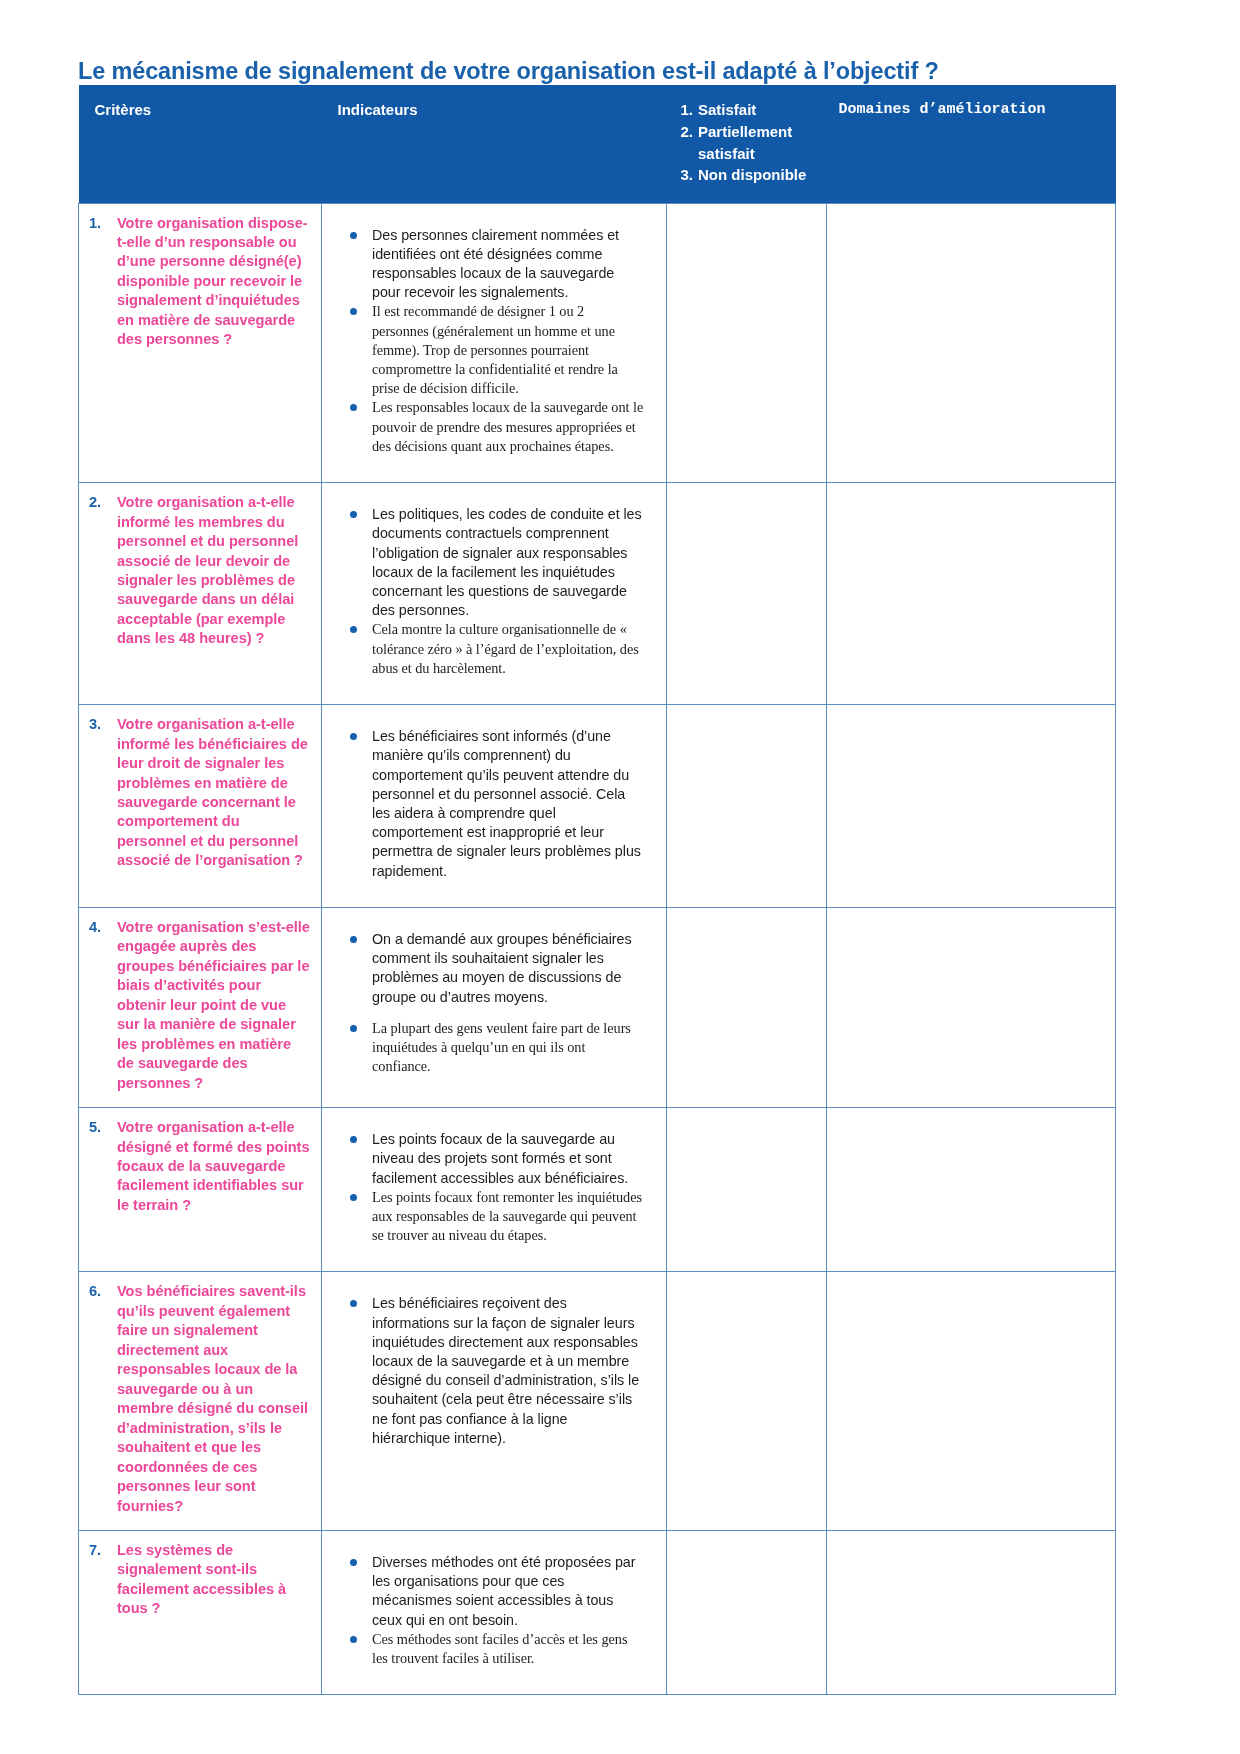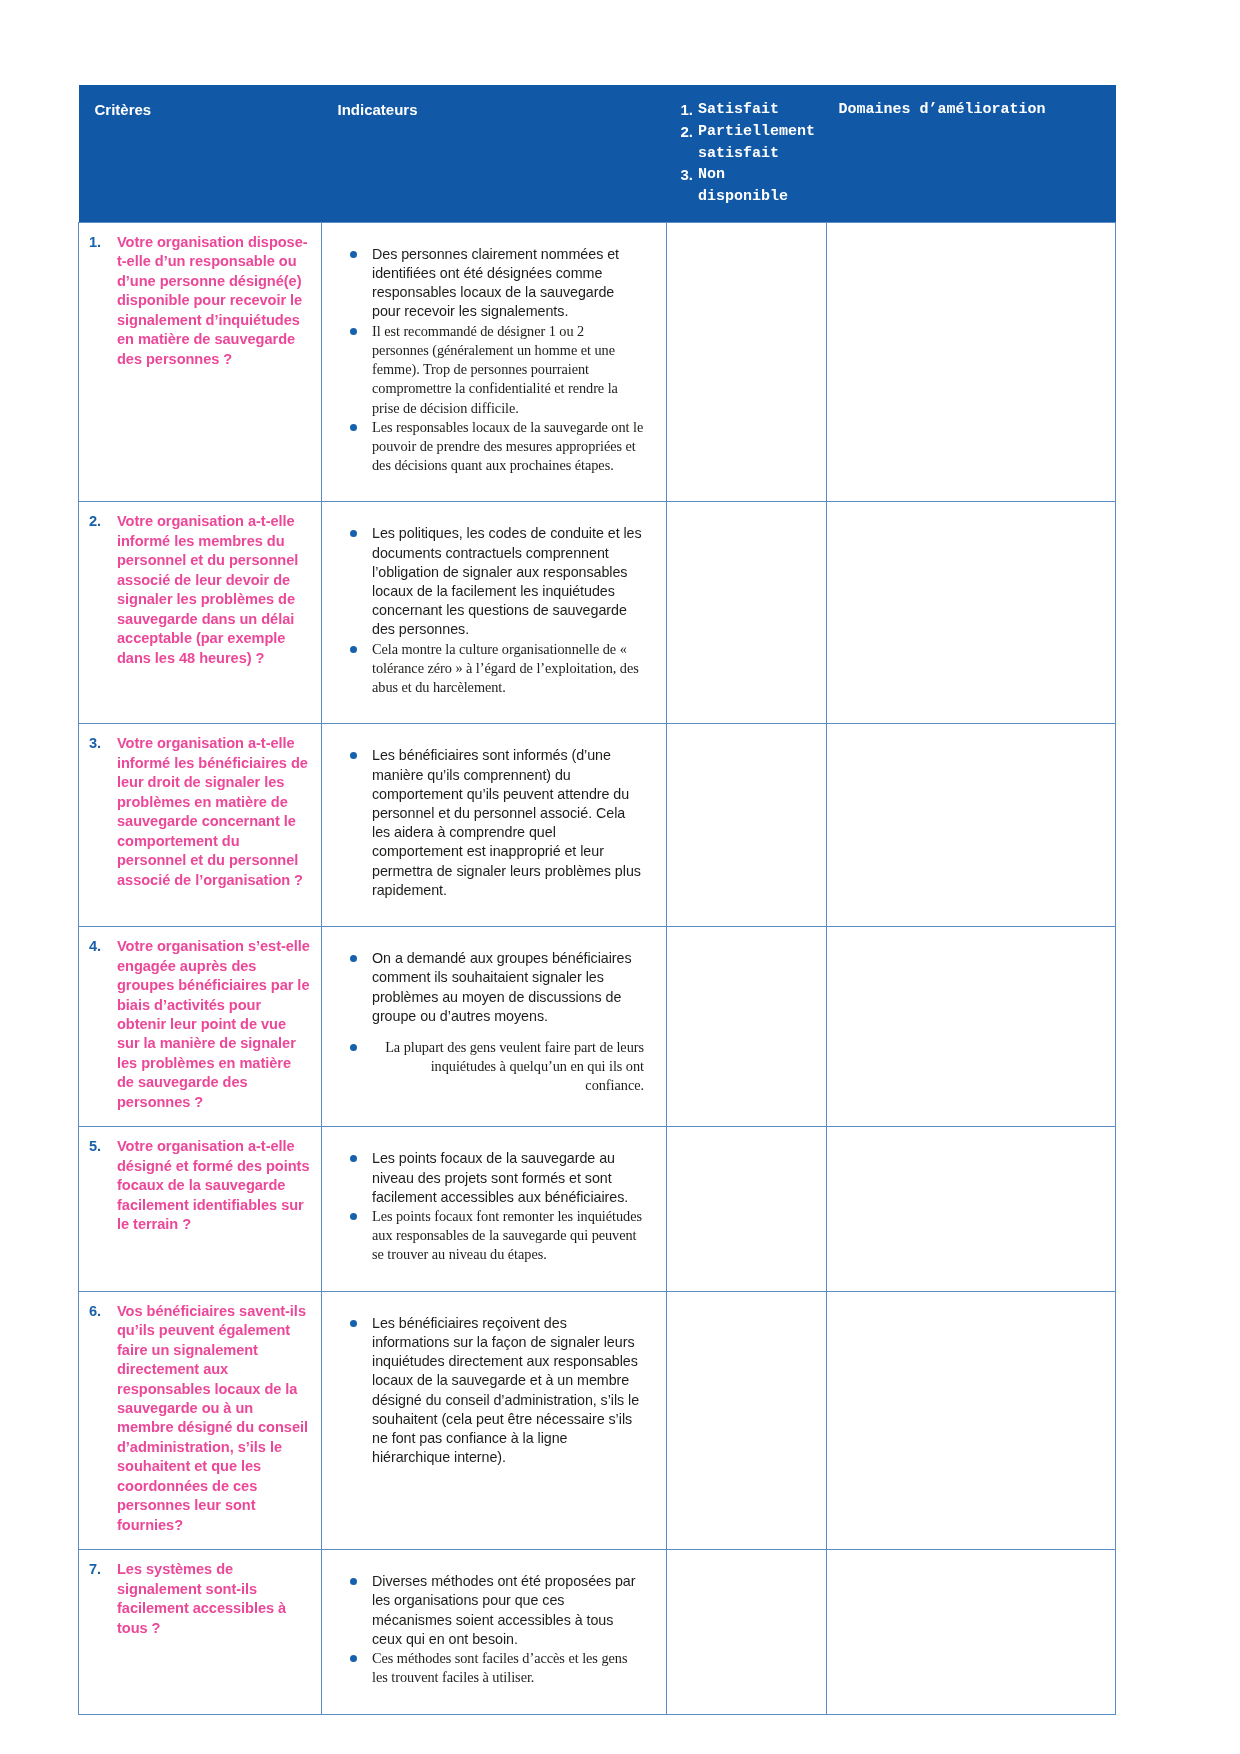--- a/index.html
+++ b/index.html
@@ -65,21 +65,21 @@
     margin: 0;
     padding: 0;
     list-style: none;
   }
   .rating-list li {
     display: flex;
     gap: 5px;
     line-height: 1.45;
   }
   .rating-list li .num { flex: 0 0 auto; }
-  .rating-list li .txt { flex: 1 1 auto; font-family: Liberation Mono, monospace; }
+  .rating-list li .txt { flex: 1 1 auto; }
 
   tbody td {
     border: 1px solid #5b8cc4;
     vertical-align: top;
     padding: 0;
     background: #ffffff;
   }
   td.criteria-cell {
     padding: 10px 10px 14px 10px;
   }
@@ -125,28 +125,29 @@
   ul.ind-list li .bullet {
     position: absolute;
     left: 8px;
     top: 6px;
     width: 7px;
     height: 7px;
     border-radius: 50%;
     background: #1561ad;
     display: block;
   }
-  ul.ind-list.spaced li + li { margin-top: 12px; text-align: right; }
+  ul.ind-list.spaced li + li { margin-top: 12px; }
   td.rating-cell, td.domains-cell { padding: 8px; }
 </style>
 </head>
 <body>
 
 <div class="page">
 
+  <h1 class="page-title">Le mécanisme de signalement de votre organisation est-il adapté à l’objectif ?</h1>
 
   <table class="checklist">
     <colgroup>
       <col class="c-criteria">
       <col class="c-indicator">
       <col class="c-rating">
       <col class="c-domains">
     </colgroup>
     <thead>
       <tr>

